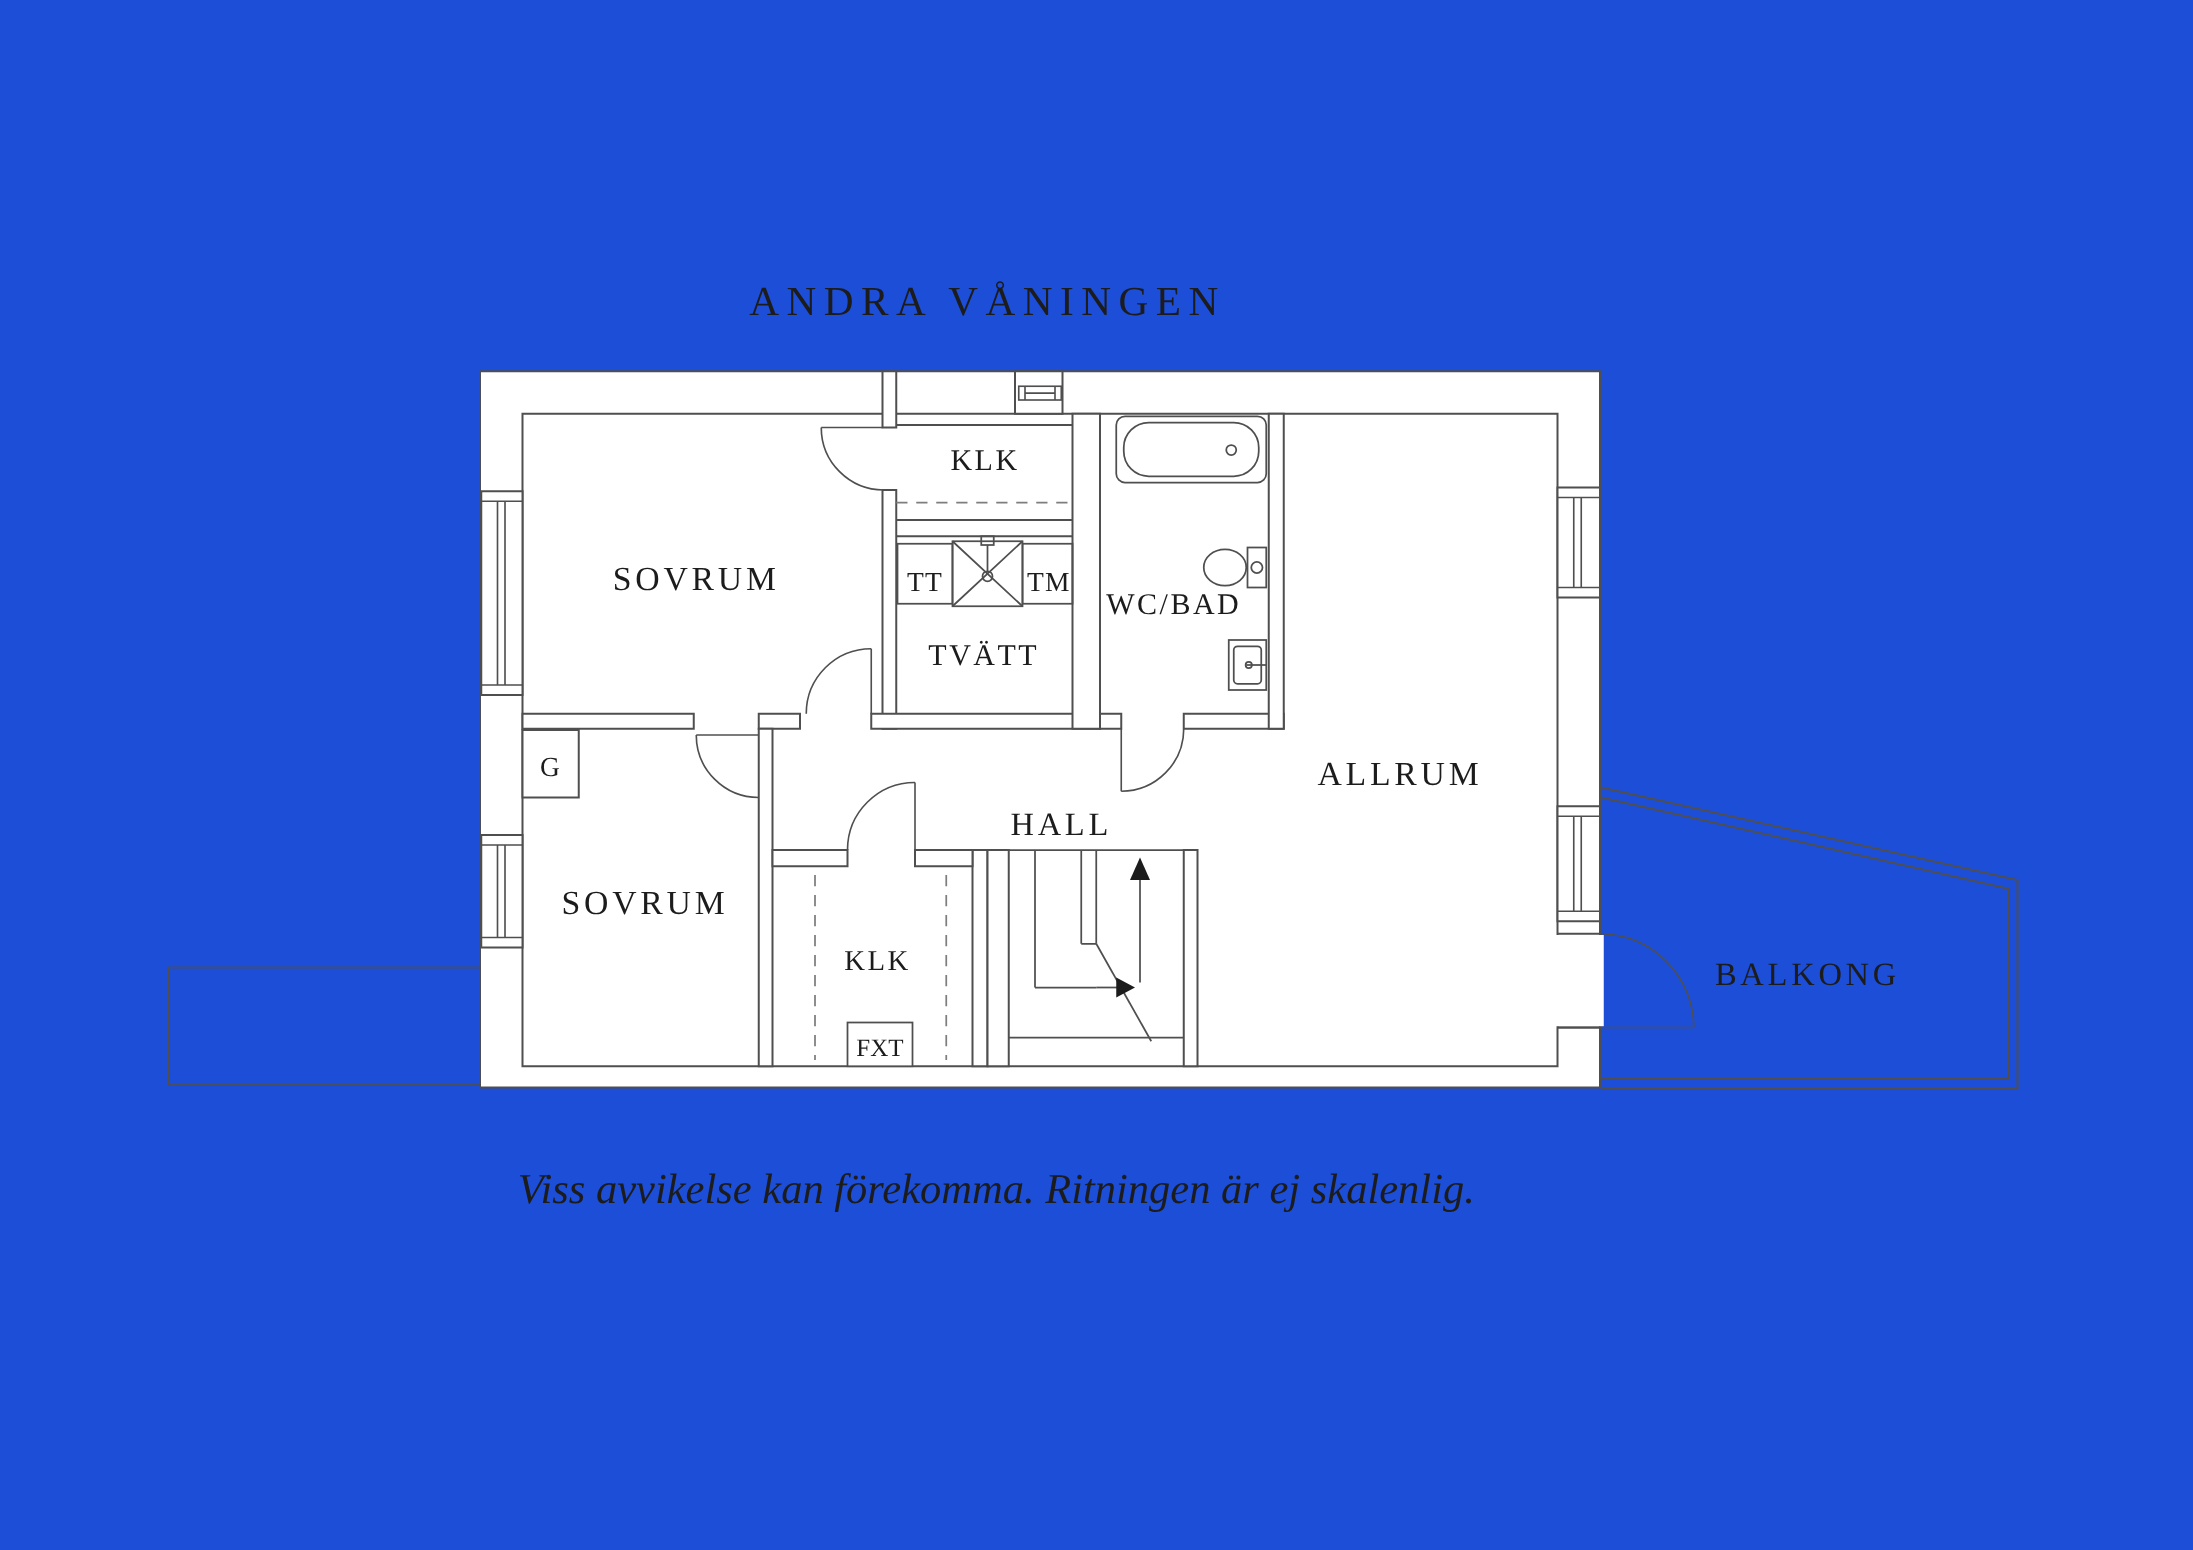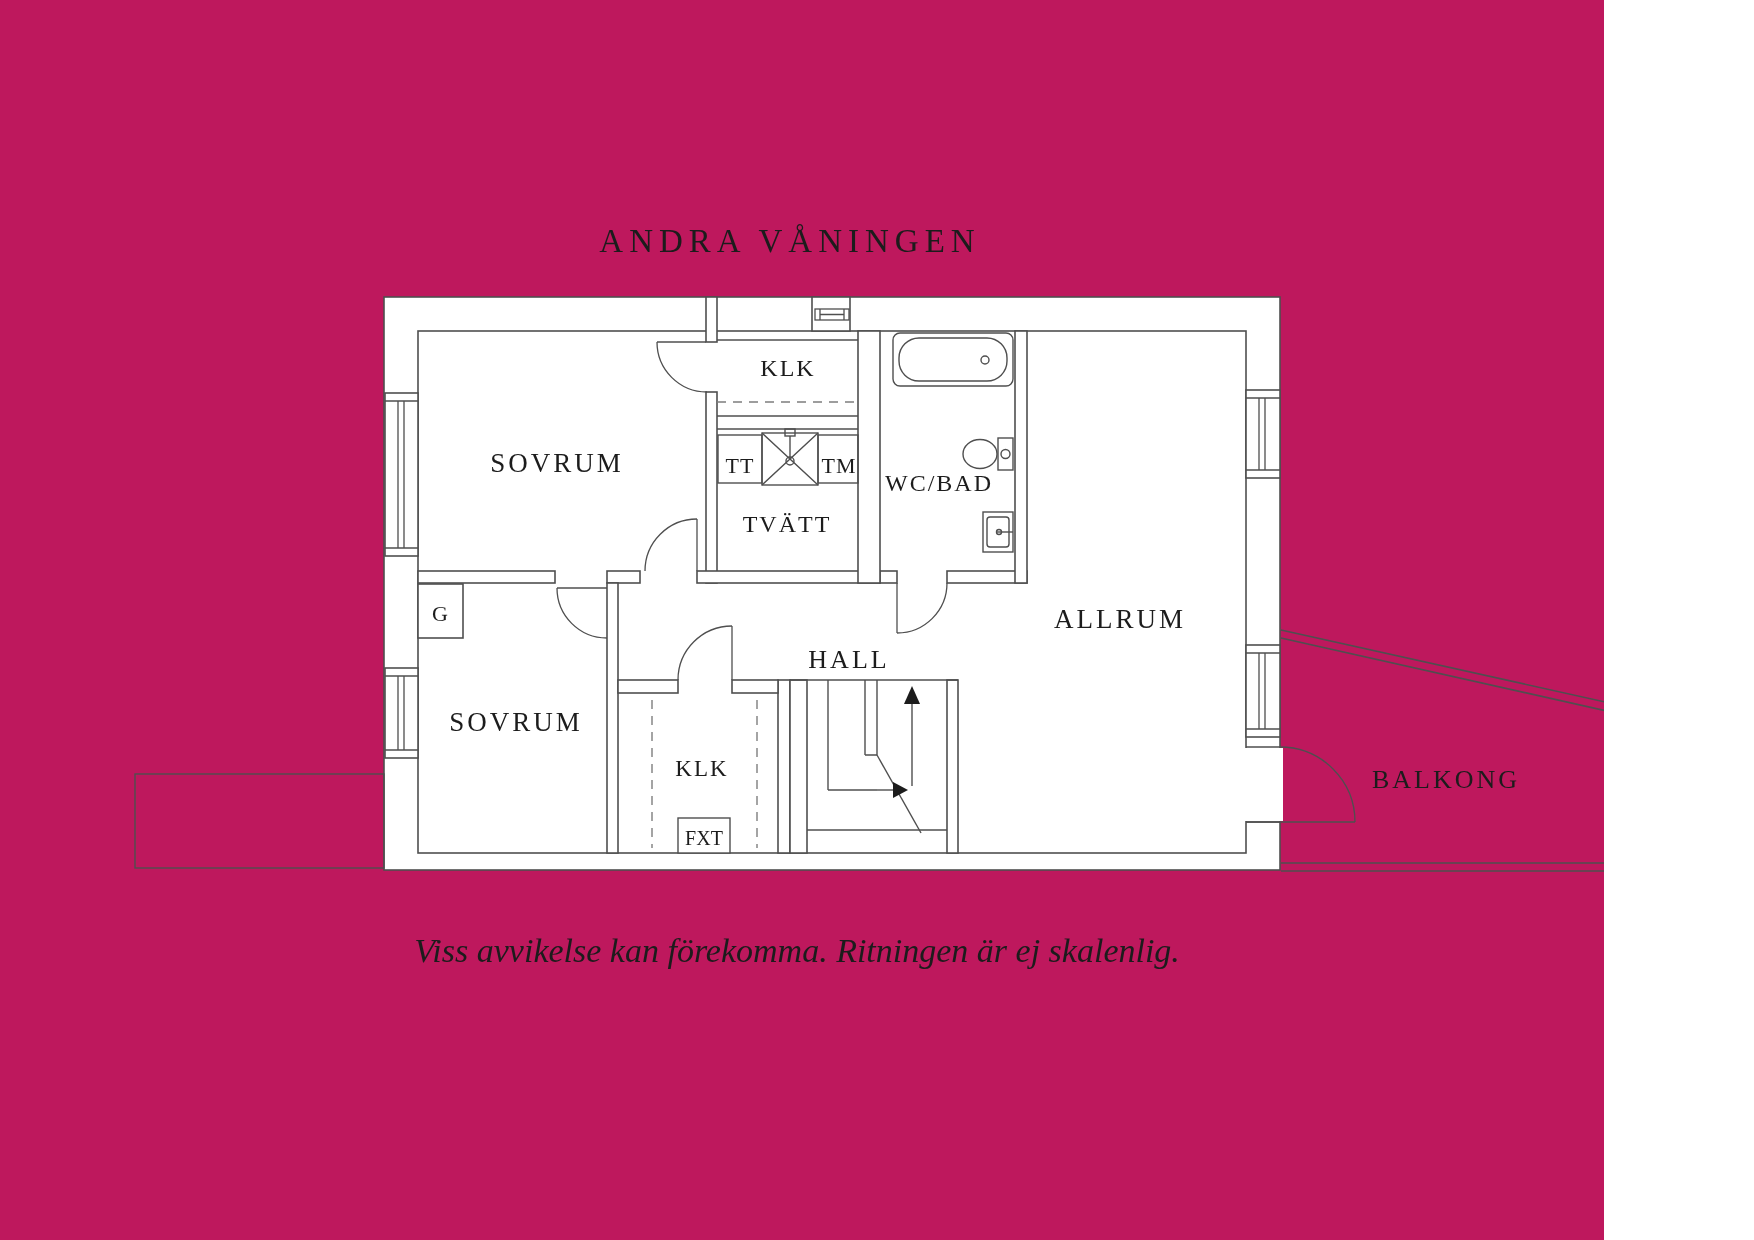--- a/index.html
+++ b/index.html
@@ -1,16 +1,16 @@
 <!DOCTYPE html>
 <html><head>
 <meta charset="utf-8">
 <style>
   html,body{margin:0;padding:0;background:#ffffff;}
-  .page{position:relative;width:1604px;height:1240px;background:#be185d;overflow:hidden;
+  .page{position:relative;width:1754px;height:1240px;background:#1d4ed8;overflow:hidden;
         font-family:"Liberation Serif", serif;}
   svg{display:block;}
   text{fill:#1c1c1c;}
   .plan-label{font-family:"Liberation Serif", serif;}
 </style>
 </head>
 <body>
 
 <div class="page">
 <svg width="1754" height="1240" viewBox="0 0 1754 1240">

